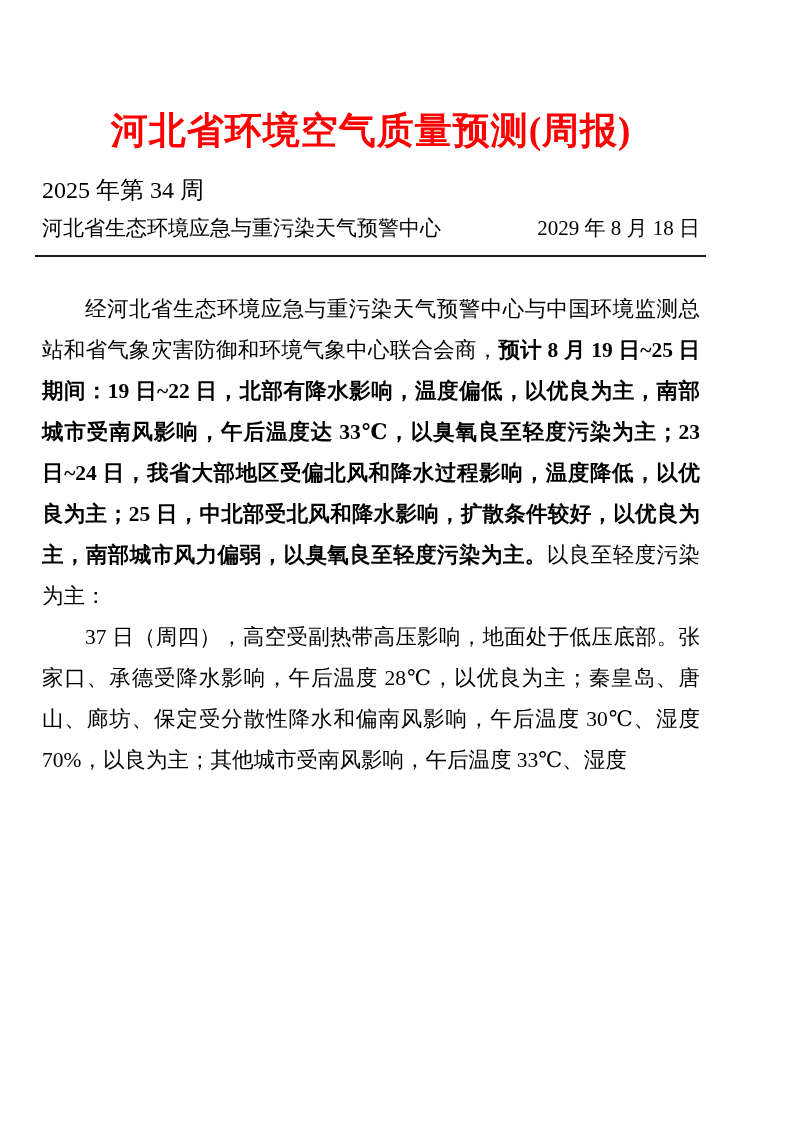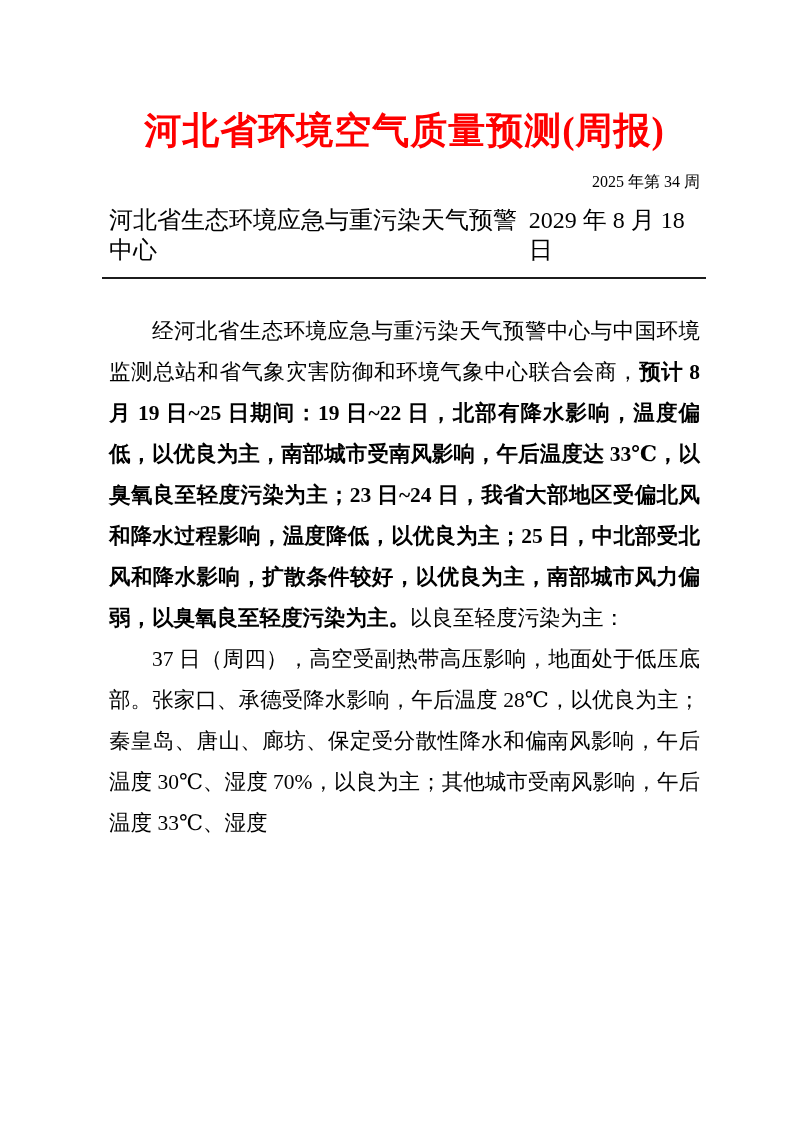--- a/index.html
+++ b/index.html
@@ -7,45 +7,45 @@
     padding: 0;
     background: #ffffff;
   }
   .page {
     position: relative;
     width: 793px;
     height: 1122px;
     margin: 0 auto;
     background: #ffffff;
     box-sizing: border-box;
-    padding: 106px 93px 0 109px;
+    padding: 106px 93px 0 42px;
     overflow: hidden;
     color: #000000;
     font-family: "Liberation Serif", "DejaVu Serif", serif;
   }
   .report-title {
     text-align: center;
     font-size: 37px;
     line-height: 50px;
     font-weight: 700;
     color: #fe0000;
     letter-spacing: 1px;
     white-space: nowrap;
   }
   .report-week {
-    text-align: right;
-    font-size: 16px;
+    text-align: left;
+    font-size: 24px;
     line-height: 28px;
-    margin-top: 12px;
+    margin-top: 20px;
   }
   .meta-row {
     display: flex;
     justify-content: space-between;
     align-items: baseline;
-    font-size: 24px;
+    font-size: 21px;
     line-height: 30px;
     margin-top: 9px;
   }
   .header-rule {
     border: none;
     border-top: 2px solid #1c1c1c;
     margin: 12px -6px 0 -7px;
     height: 0;
   }
   .doc-body {

